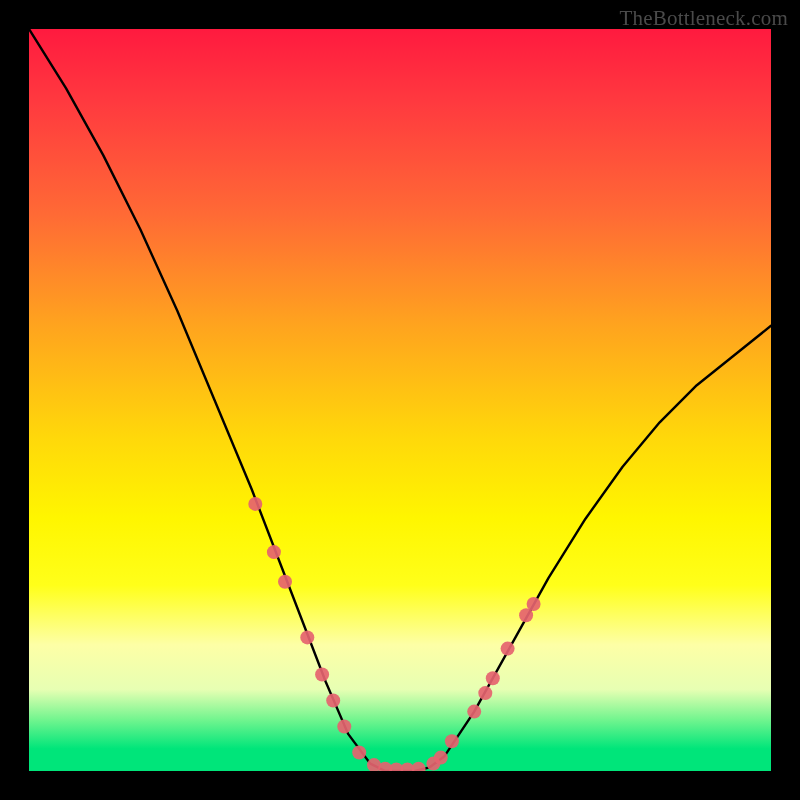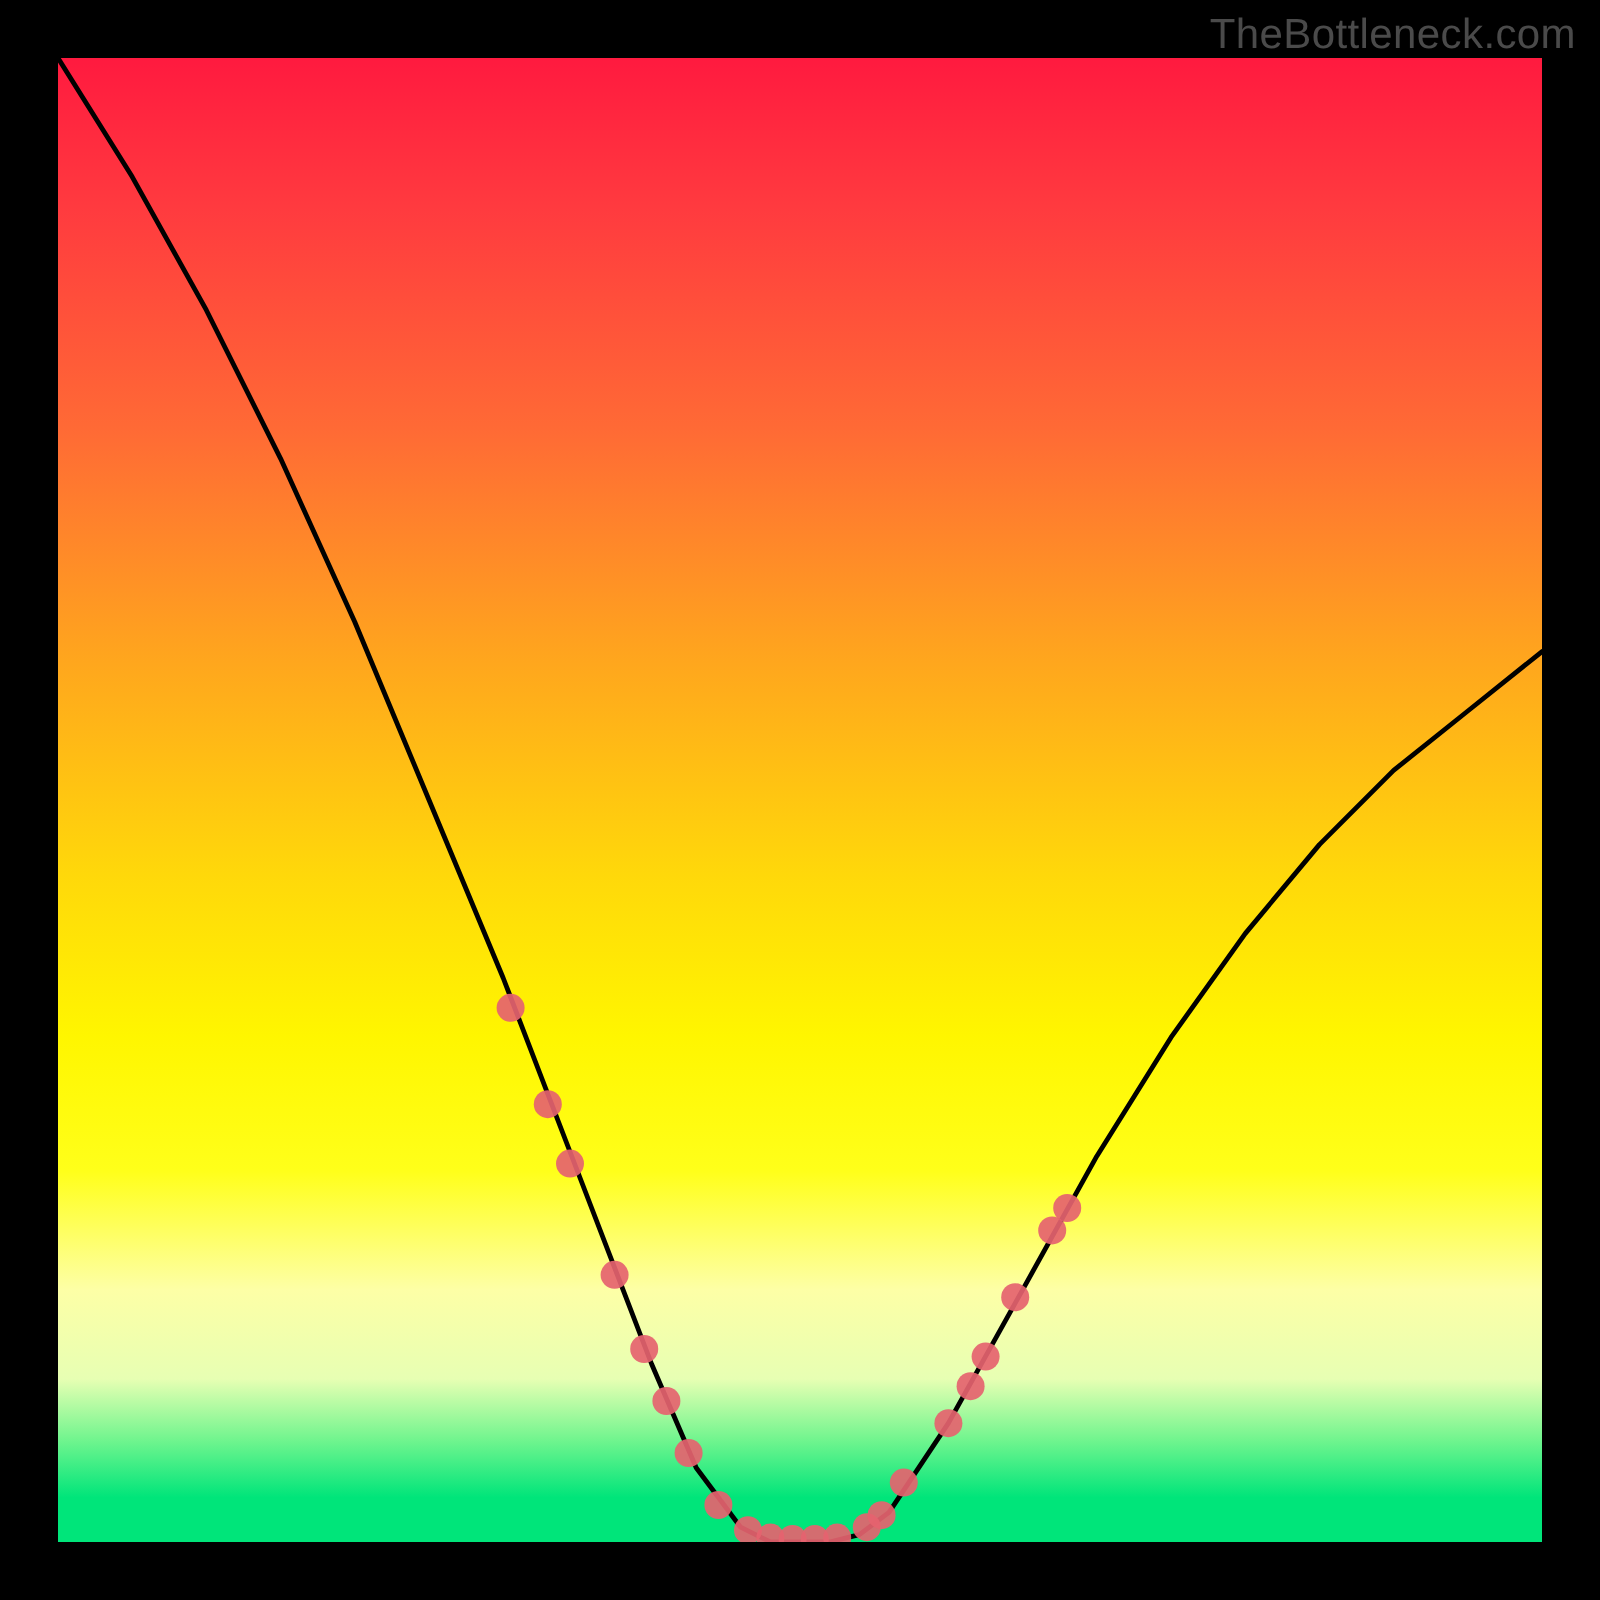--- a/index.html
+++ b/index.html
@@ -40,21 +40,21 @@
     );
   }
   .watermark {
     position: absolute;
     top: 6px;
     right: 12px;
     color: #4a4a4a;
     font-size: 21px;
     font-weight: 500;
     letter-spacing: 0.2px;
-    font-family: Liberation Sans, sans-serif;
+    font-family: Liberation Serif, serif;
     margin-left: 31px;
   }
   svg.curve {
     position: absolute;
     left: 0; top: 0;
     width: 742px;
     height: 742px;
   }
 </style>
 </head>

